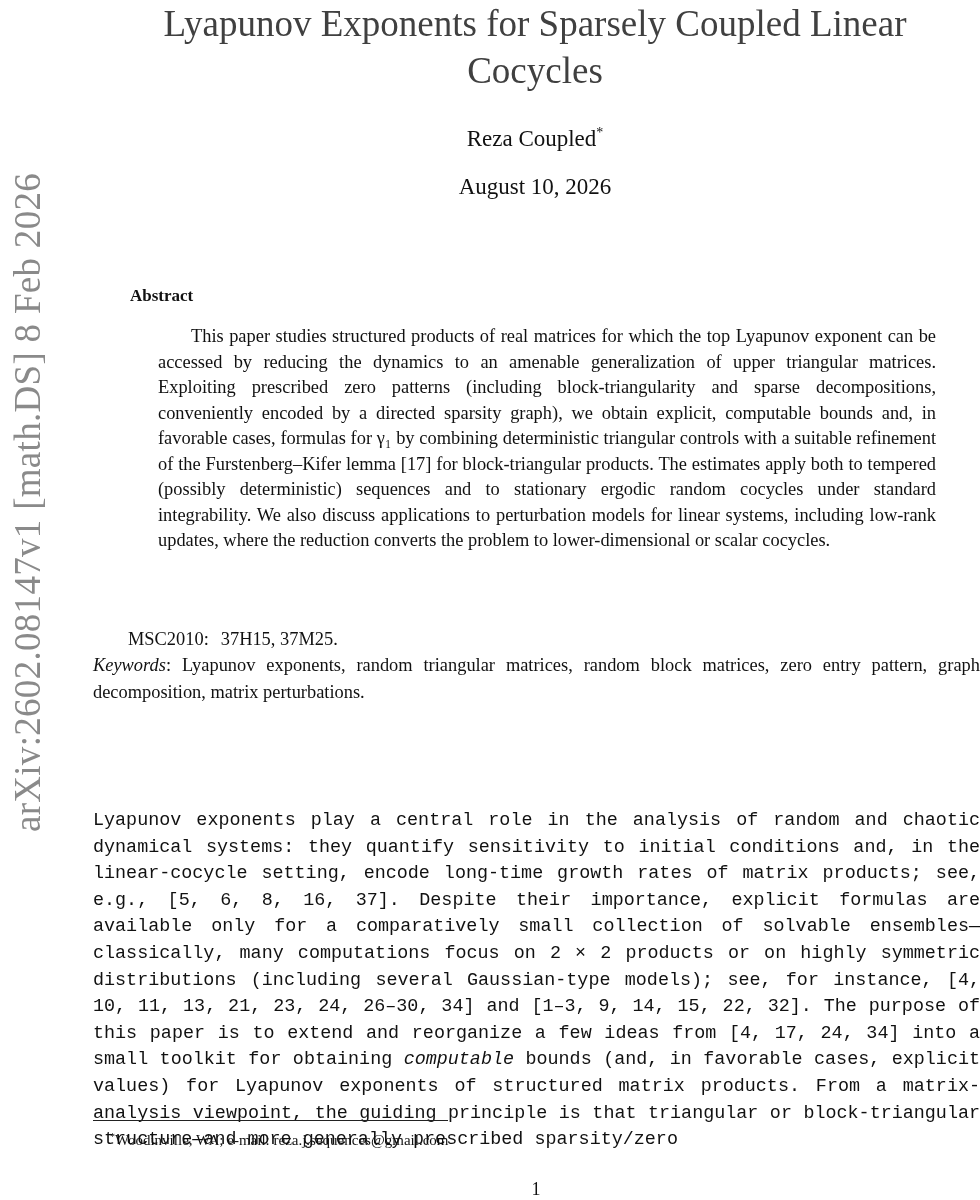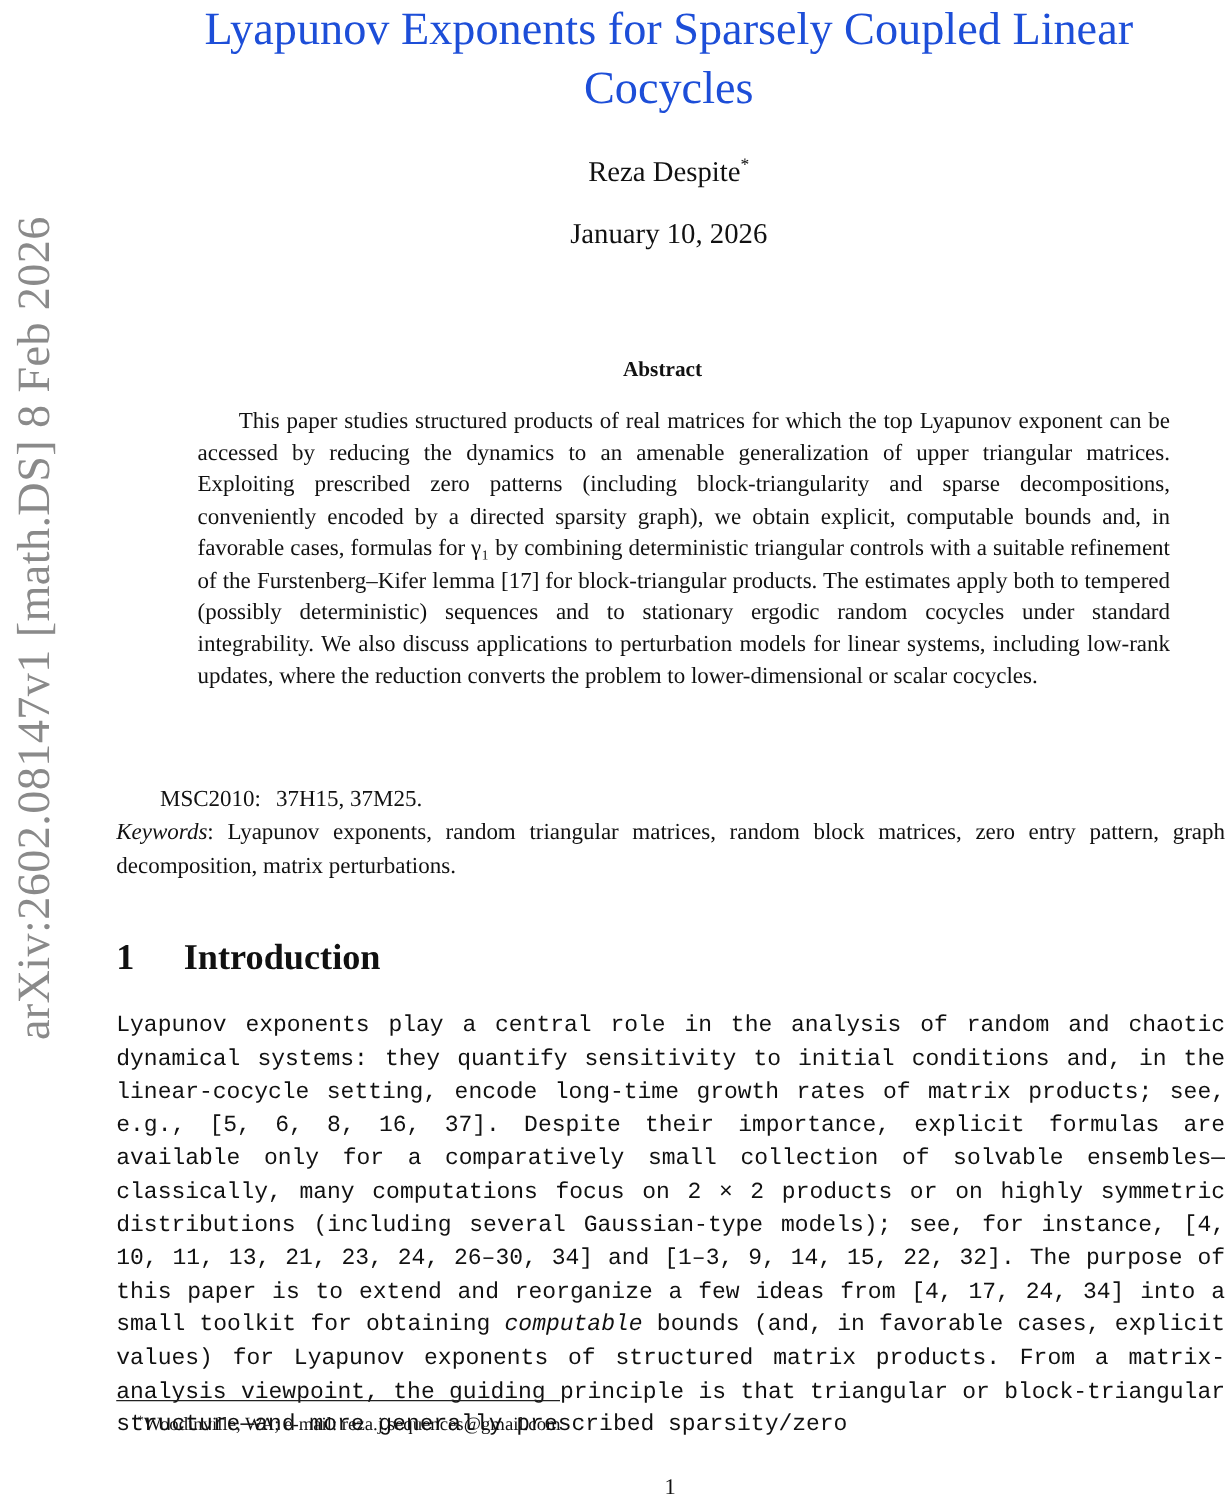--- a/index.html
+++ b/index.html
@@ -24,39 +24,38 @@
     font-size: 37px;
     color: #8a8a8a;
     letter-spacing: 0.3px;
   }
 
   .title {
     position: absolute; left: 120px; width: 830px; top: 0px;
     text-align: center;
     font-family: "Liberation Serif", serif;
     font-size: 37px; line-height: 47px;
-    color: #1d4ed8;
+    color: #404040;
   }
   .author {
     position: absolute; left: 120px; width: 830px; top: 118px;
     text-align: center;
     font-family: "Liberation Serif", serif;
     font-size: 23px; line-height: 30px;
   }
   .author sup { font-size: 14px; vertical-align: 9px; }
   .date {
     position: absolute; left: 120px; width: 830px; top: 172px;
     text-align: center;
     font-family: "Liberation Serif", serif;
     font-size: 23px; line-height: 30px;
   }
 
   .abstract-heading {
     position: absolute; left: 130px; width: 800px; top: 284px;
-    text-align: center;
     font-family: "Liberation Serif", serif;
     font-weight: bold; font-size: 17px; line-height: 24px;
   }
   .abstract-body {
     position: absolute; left: 146px; width: 778px; top: 312px;
     font-family: "Liberation Serif", serif;
     font-size: 18.4px; line-height: 25.5px;
     text-align: justify;
     text-indent: 33px;
     margin: 12px;
@@ -116,37 +115,34 @@
 
 <div class="page">
 
   <div class="arxiv-stamp">
     <span>arXiv:2602.08147v1  [math.DS]  8 Feb 2026</span>
   </div>
 
   <div class="title">Lyapunov Exponents for Sparsely Coupled Linear Cocycles</div>
 
   <div class="author">
-    <span>Reza Despite</span><sup>*</sup>
+    <span>Reza Coupled</span><sup>*</sup>
   </div>
 
-  <div class="date">January 10, 2026</div>
+  <div class="date">August 10, 2026</div>
 
   <div class="abstract-heading">Abstract</div>
   <p class="abstract-body">This paper studies structured products of real matrices for which the top Lyapunov exponent can be accessed by reducing the dynamics to an amenable generalization of upper triangular matrices. Exploiting prescribed zero patterns (including block-triangularity and sparse decompositions, conveniently encoded by a directed sparsity graph), we obtain explicit, computable bounds and, in favorable cases, formulas for γ₁ by combining deterministic triangular controls with a suitable refinement of the Furstenberg–Kifer lemma [17] for block-triangular products. The estimates apply both to tempered (possibly deterministic) sequences and to stationary ergodic random cocycles under standard integrability. We also discuss applications to perturbation models for linear systems, including low-rank updates, where the reduction converts the problem to lower-dimensional or scalar cocycles.</p>
 
   <div class="msc">
     <span class="lbl">MSC2010:</span><span>37H15, 37M25.</span>
   </div>
 
   <p class="keywords"><span class="lbl">Keywords</span><span>: Lyapunov exponents, random triangular matrices, random block matrices, zero entry pattern, graph decomposition, matrix perturbations.</span></p>
 
-  <div class="section-heading">
-    <span class="num">1</span><span>Introduction</span>
-  </div>
 
   <p class="intro-body"><span>Lyapunov exponents play a central role in the analysis of random and chaotic dynamical systems: they quantify sensitivity to initial conditions and, in the linear-cocycle setting, encode long-time growth rates of matrix products; see, e.g., [5, 6, 8, 16, 37]. Despite their importance, explicit formulas are available only for a comparatively small collection of solvable ensembles—classically, many computations focus on 2 × 2 products or on highly symmetric distributions (including several Gaussian-type models); see, for instance, [4, 10, 11, 13, 21, 23, 24, 26–30, 34] and [1–3, 9, 14, 15, 22, 32]. The purpose of this paper is to extend and reorganize a few ideas from [4, 17, 24, 34] into a small toolkit for obtaining </span><em>computable</em><span> bounds (and, in favorable cases, explicit values) for Lyapunov exponents of structured matrix products. From a matrix-analysis viewpoint, the guiding principle is that triangular or block-triangular structure—and more generally prescribed sparsity/zero</span></p>
 
   <div class="footnote-rule"></div>
   <div class="footnote">
     <sup>*</sup><span>Woodinville, WA; e-mail: reza.j.sequences@gmail.com</span>
   </div>
 
   <div class="page-number">1</div>
 </div>

